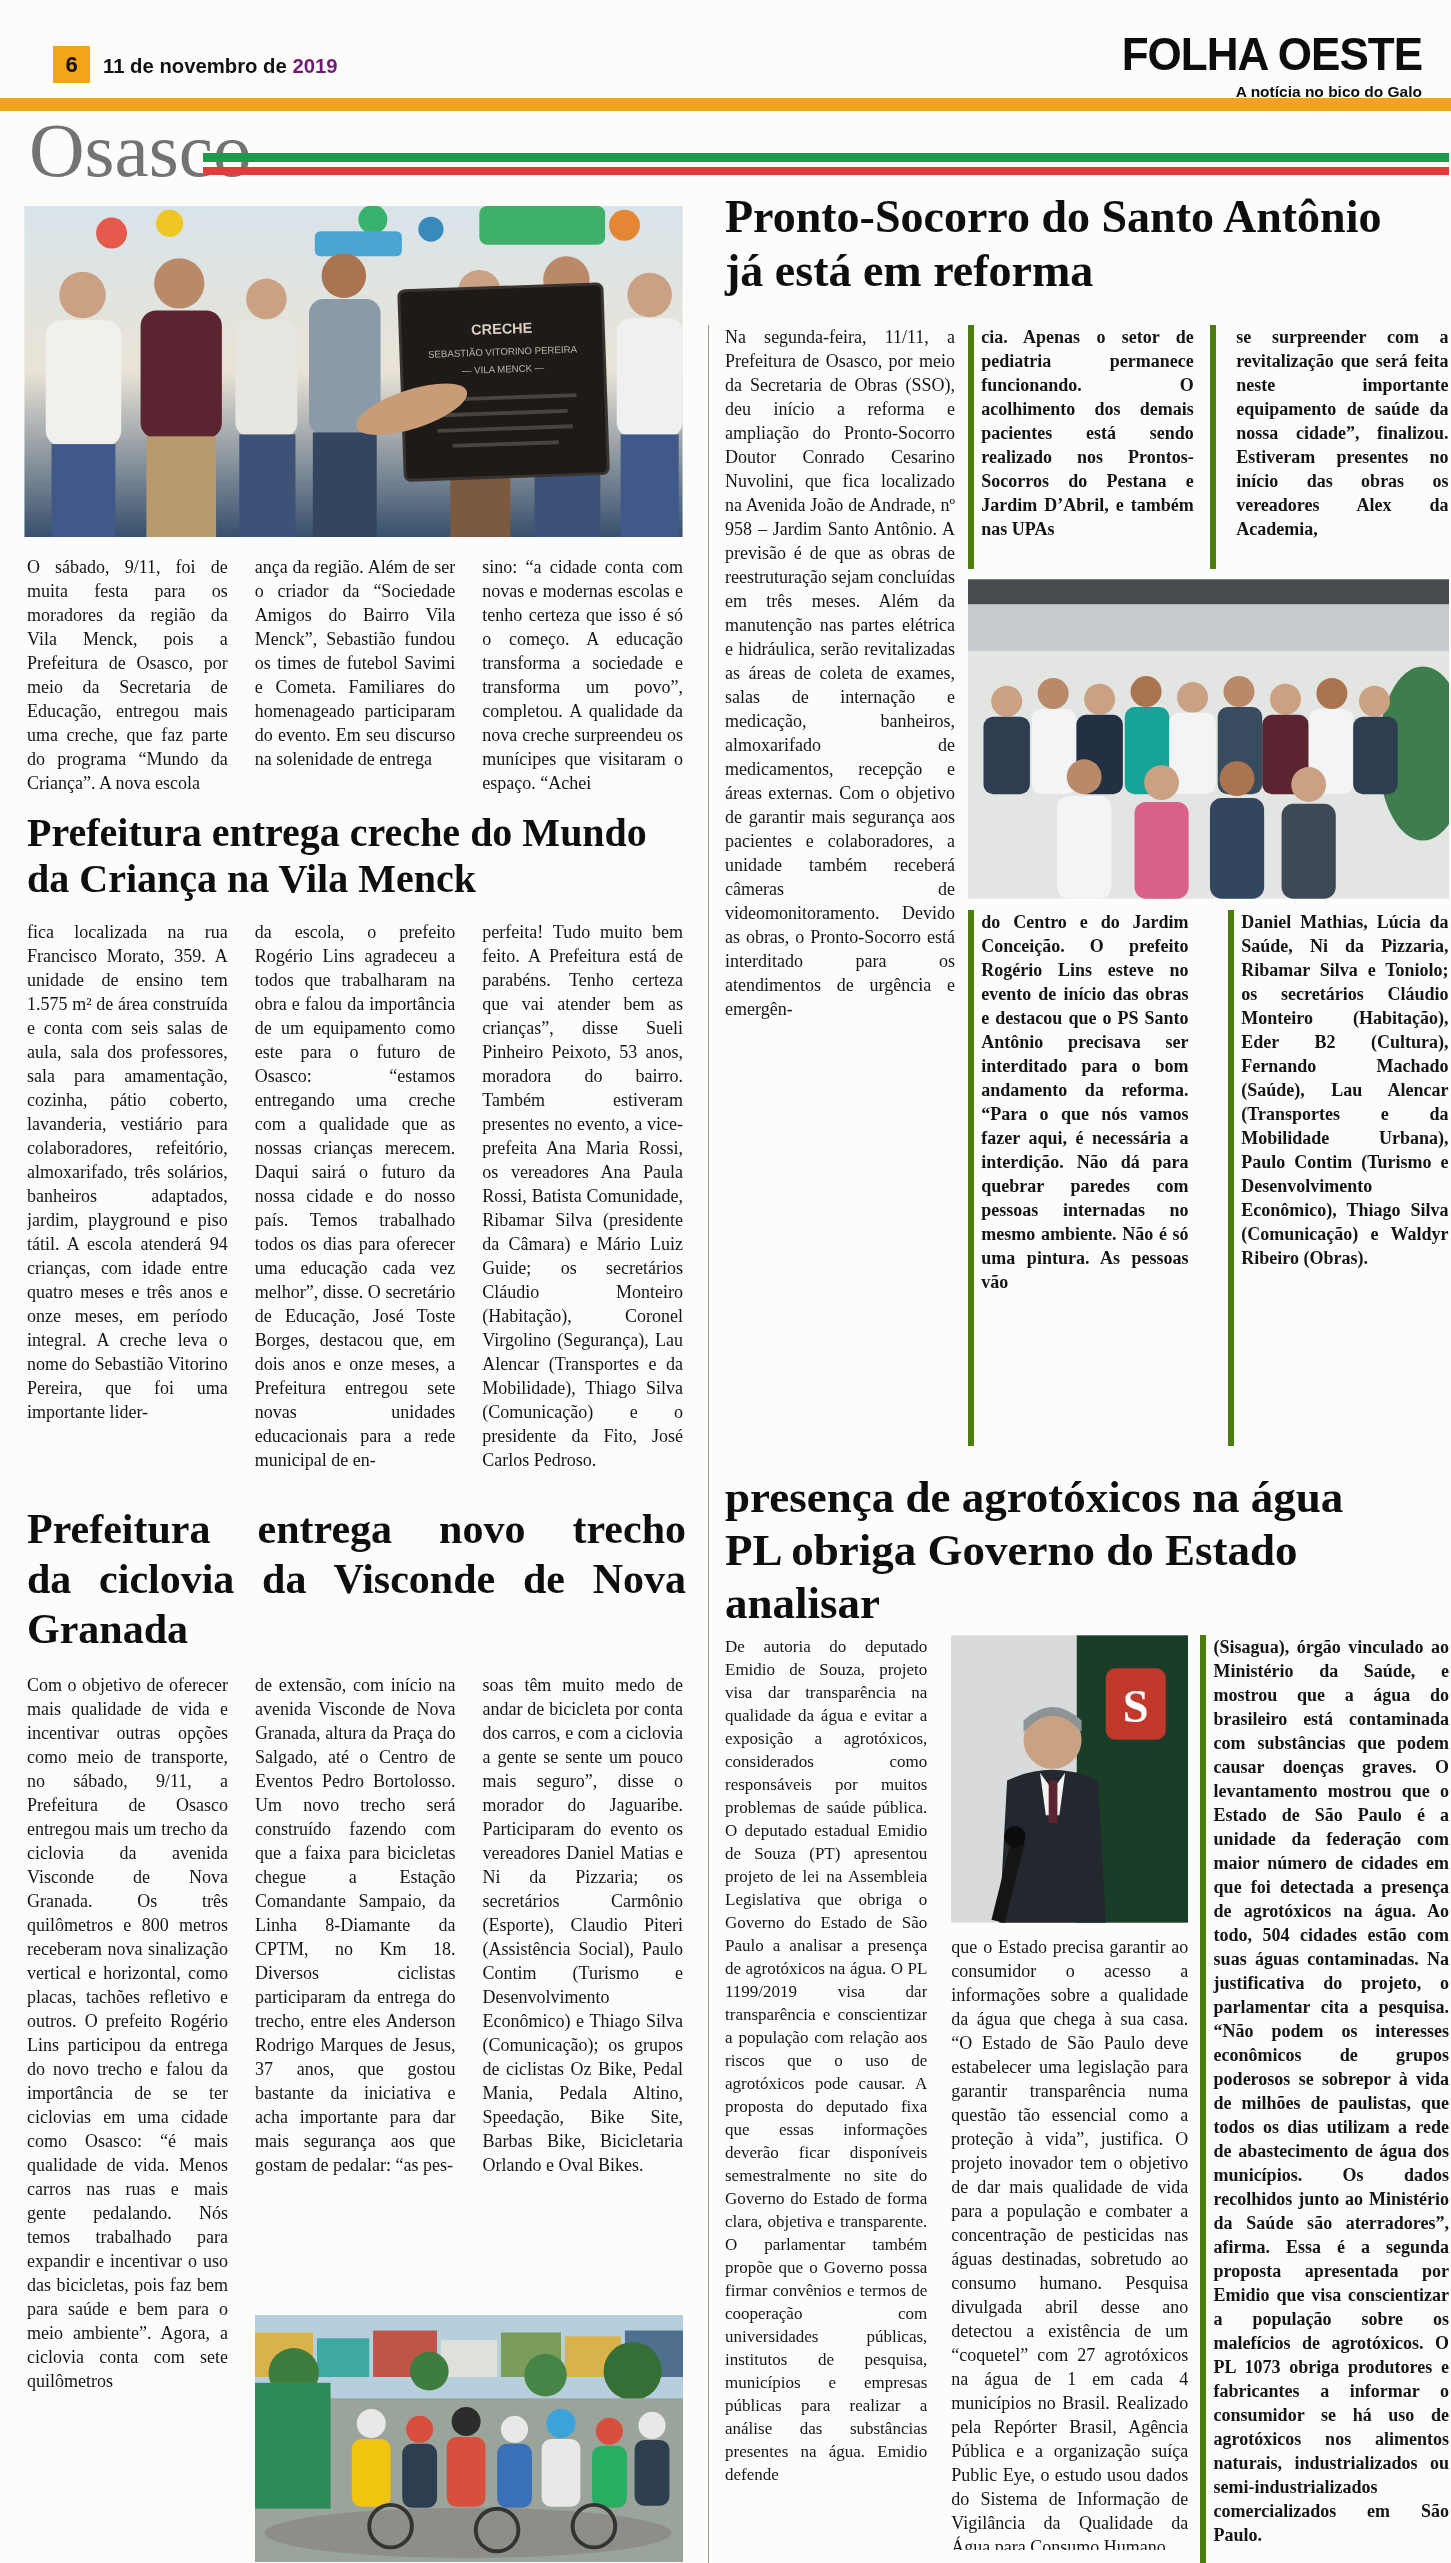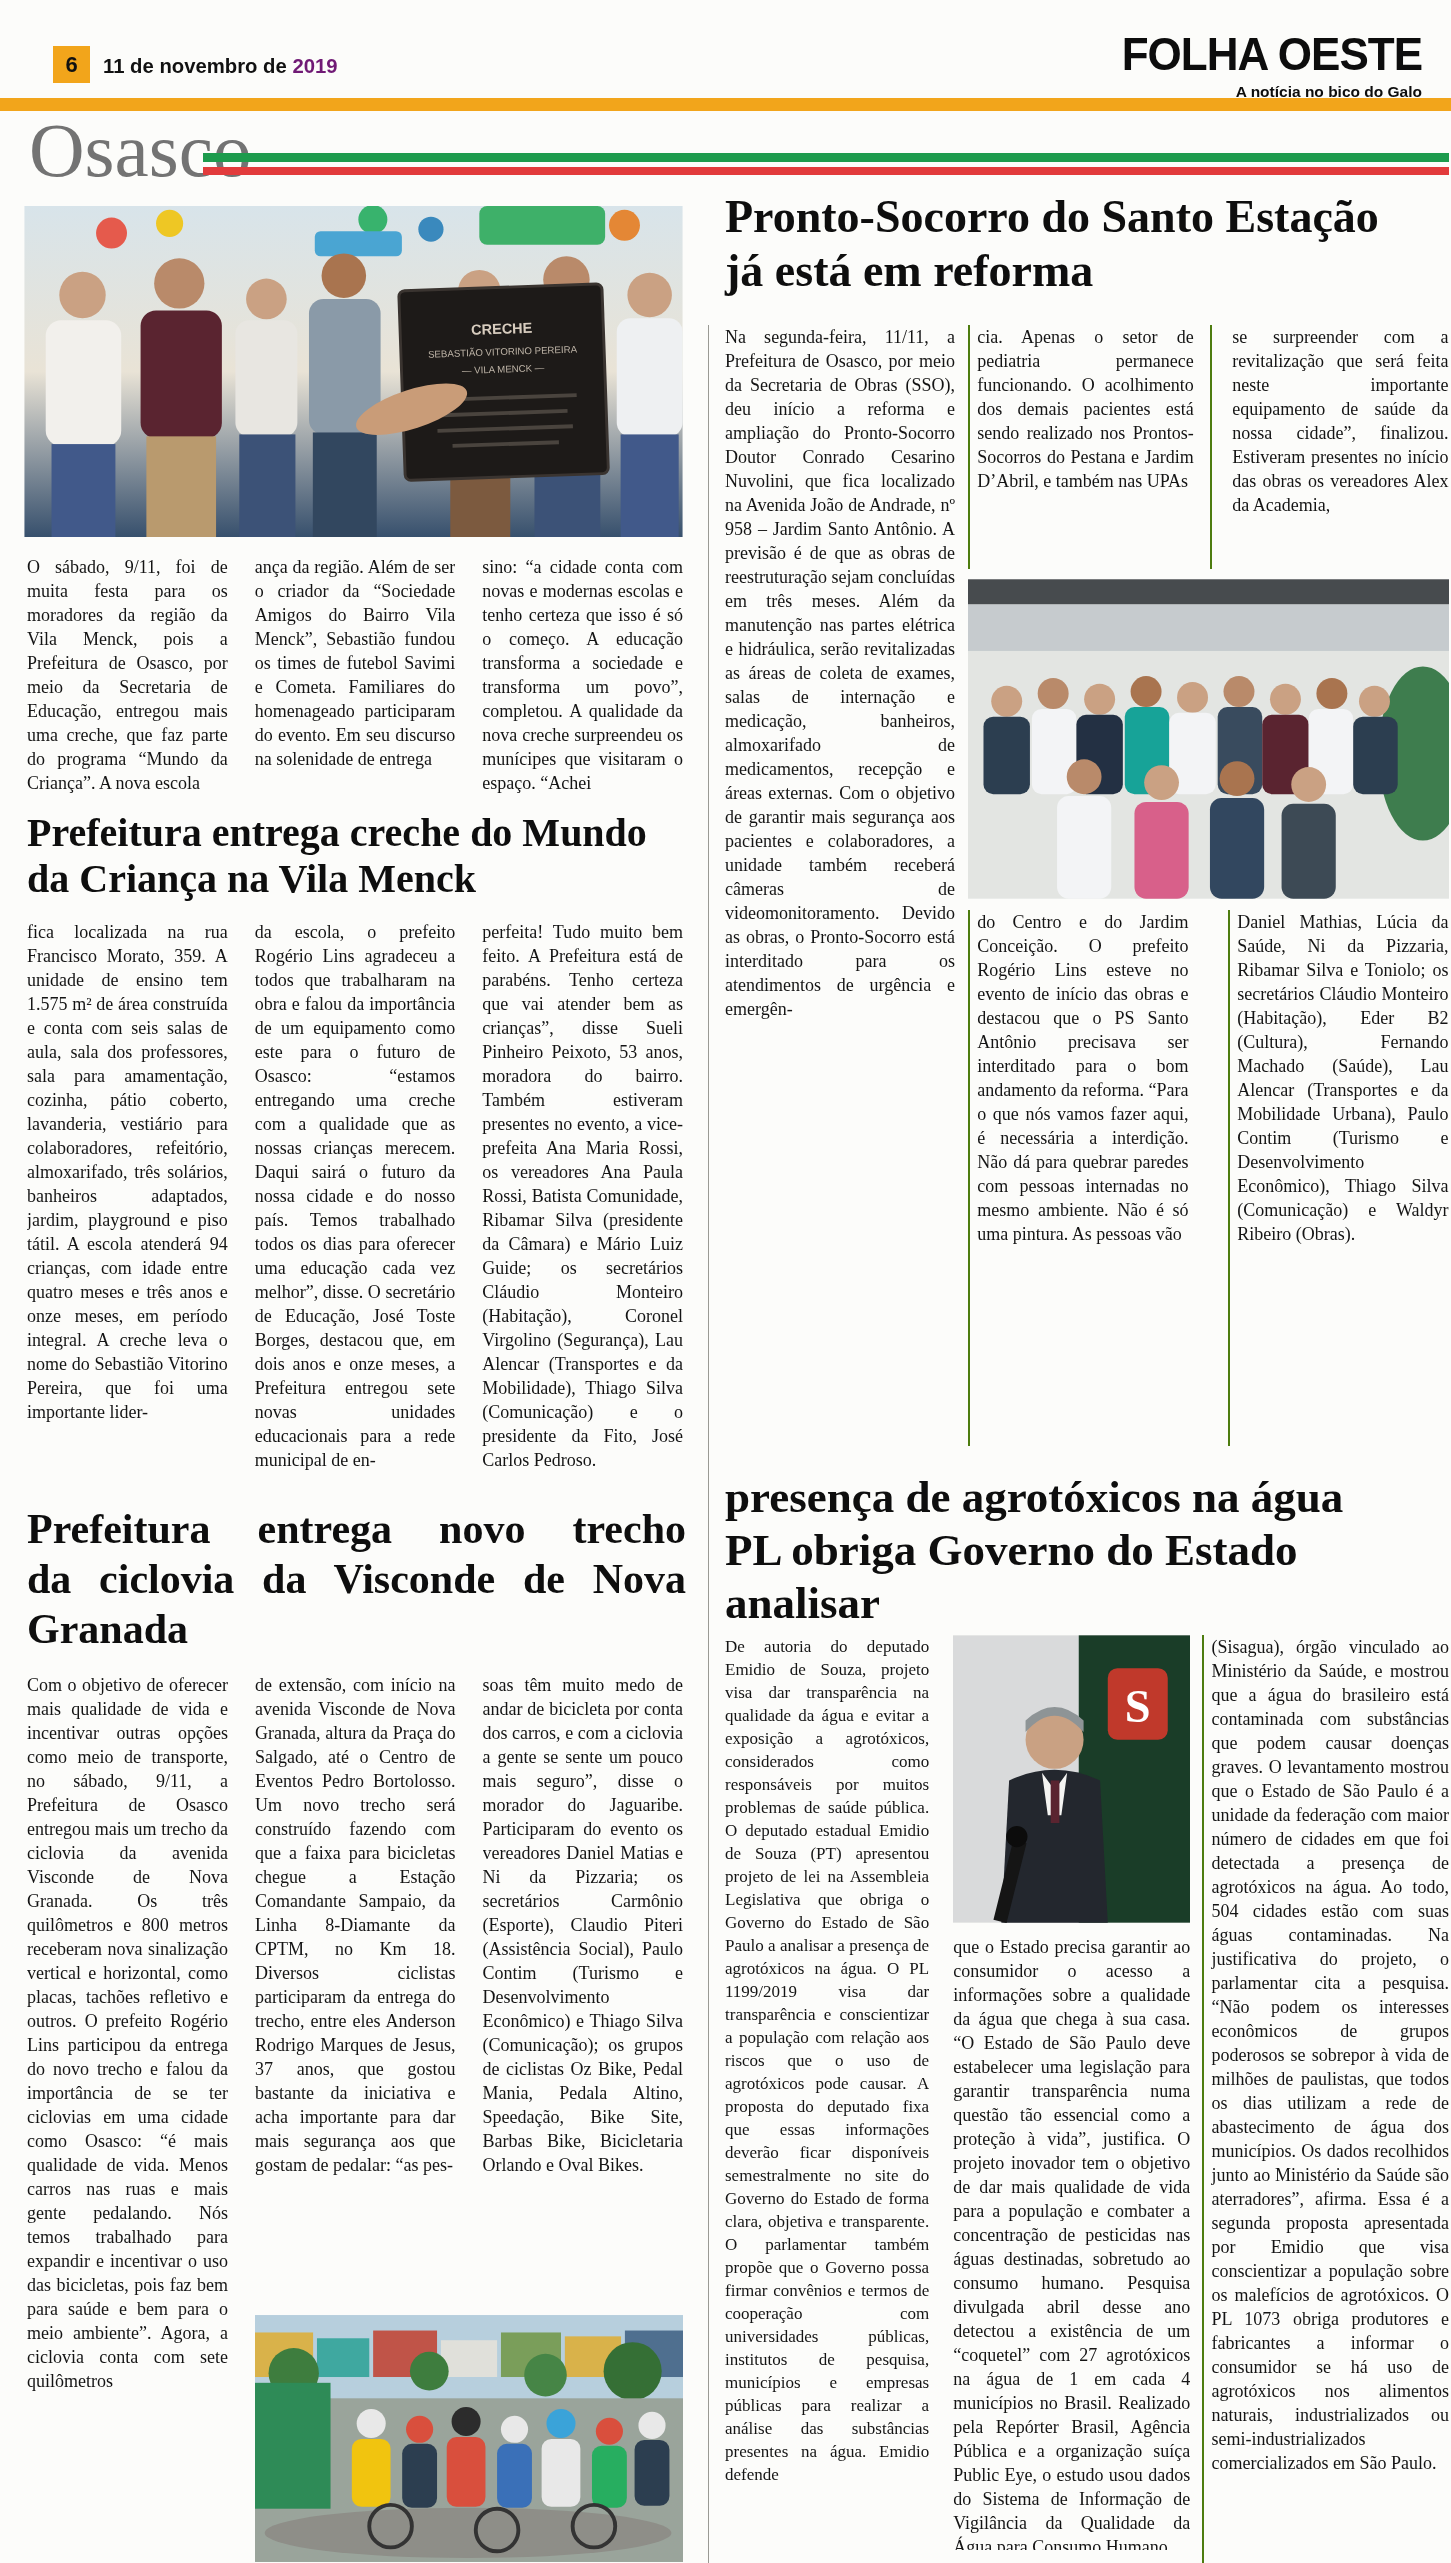--- a/index.html
+++ b/index.html
@@ -18,21 +18,21 @@
   .v-divider{position:absolute;left:708px;top:325px;width:1px;height:2238px;background:#9a9a94;}
   
   .cols{display:flex;}
   .art-col{text-align:justify;font-size:18px;line-height:24px;overflow:hidden;}
   .lcol{width:201px;}
   .lgap{margin-left:27px;}
   .rcol{width:232px;}
   .headline{font-weight:bold;color:#0e0e0e;font-family:"Liberation Serif",serif;}
   .hl-line{display:block;}
   .stretch{text-align:justify;text-align-last:justify;}
-  .rule-left{border-left:2px solid #4d7c0f;padding-left:7.7px;}
+  .rule-left{border-left:6px solid #4d7c0f;padding-left:7.7px;font-weight:bold;}
   
   .photo-top{position:absolute;left:24px;top:206px;width:659px;height:331px;}
   .intro-body{position:absolute;left:27px;top:555px;width:656px;height:250px;}
   .creche-headline{position:absolute;left:27px;top:810px;width:670px;font-size:40px;line-height:46px;}
   .creche-body{position:absolute;left:27px;top:920px;width:656px;height:562px;}
   .ciclovia-headline{position:absolute;left:27px;top:1504px;width:659px;font-size:42px;line-height:50px;}
   .ciclovia-body{position:absolute;left:27px;top:1673px;width:656px;height:890px;}
   .ciclovia-right{width:428px;margin-left:27px;display:flex;flex-direction:column;}
   .ciclovia-right .cols{height:628px;}
   .photo-bike{width:428px;height:247px;margin-top:13.6px;}
@@ -228,21 +228,21 @@
             <circle cx="140" cy="218" r="22" fill="none" stroke="#333" stroke-width="4"></circle>
             <circle cx="250" cy="222" r="22" fill="none" stroke="#333" stroke-width="4"></circle>
             <circle cx="350" cy="218" r="22" fill="none" stroke="#333" stroke-width="4"></circle>
           </g>
         </svg>
       </div>
     </div>
   </div>
 
   <div class="ps-headline headline">
-    <span class="hl-line">Pronto-Socorro do Santo Estação</span>
+    <span class="hl-line">Pronto-Socorro do Santo Antônio</span>
     <span class="hl-line">já está em reforma</span>
   </div>
   <div class="ps-body cols">
     <div class="art-col ps-col1 rcol">Na segunda-feira, 11/11, a Prefeitura de Osasco, por meio da Secretaria de Obras (SSO), deu início a reforma e ampliação do Pronto-Socorro Doutor Conrado Cesarino Nuvolini, que fica localizado na Avenida João de Andrade, nº 958 – Jardim Santo Antônio. A previsão é de que as obras de reestruturação sejam concluídas em três meses. Além da manutenção nas partes elétrica e hidráulica, serão revitalizadas as áreas de coleta de exames, salas de internação e medicação, banheiros, almoxarifado de medicamentos, recepção e áreas externas. Com o objetivo de garantir mais segurança aos pacientes e colaboradores, a unidade também receberá câmeras de videomonitoramento. Devido as obras, o Pronto-Socorro está interditado para os atendimentos de urgência e emergên-</div>
     <div class="ps-sub">
       <div class="cols ps-band1">
         <div class="art-col rcol rule-left">cia. Apenas o setor de pediatria permanece funcionando. O acolhimento dos demais pacientes está sendo realizado nos Prontos-Socorros do Pestana e Jardim D’Abril, e também nas UPAs</div>
         <div class="art-col rcol rcol2 rule-left">se surpreender com a revitalização que será feita neste importante equipamento de saúde da nossa cidade”, finalizou. Estiveram presentes no início das obras os vereadores Alex da Academia,</div>
       </div>
 

